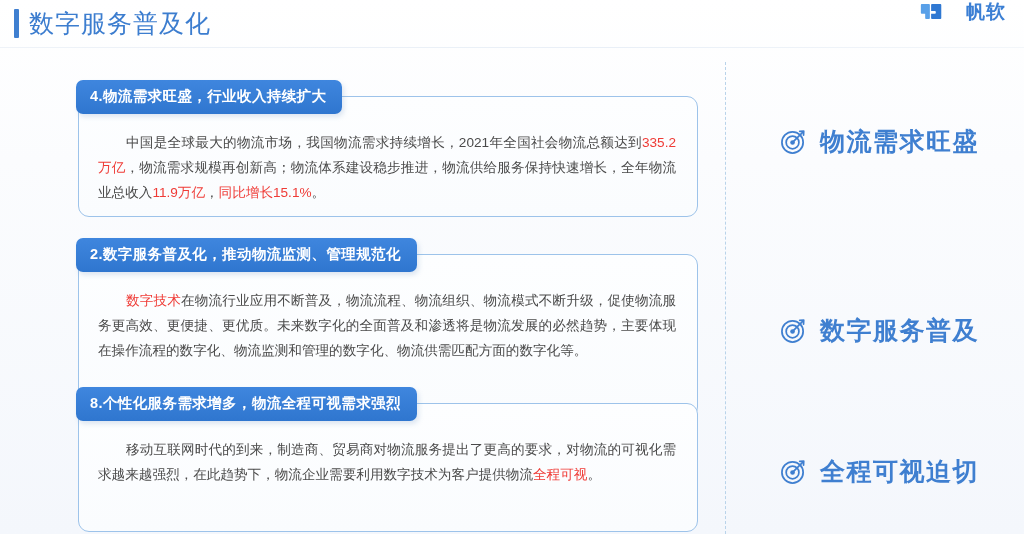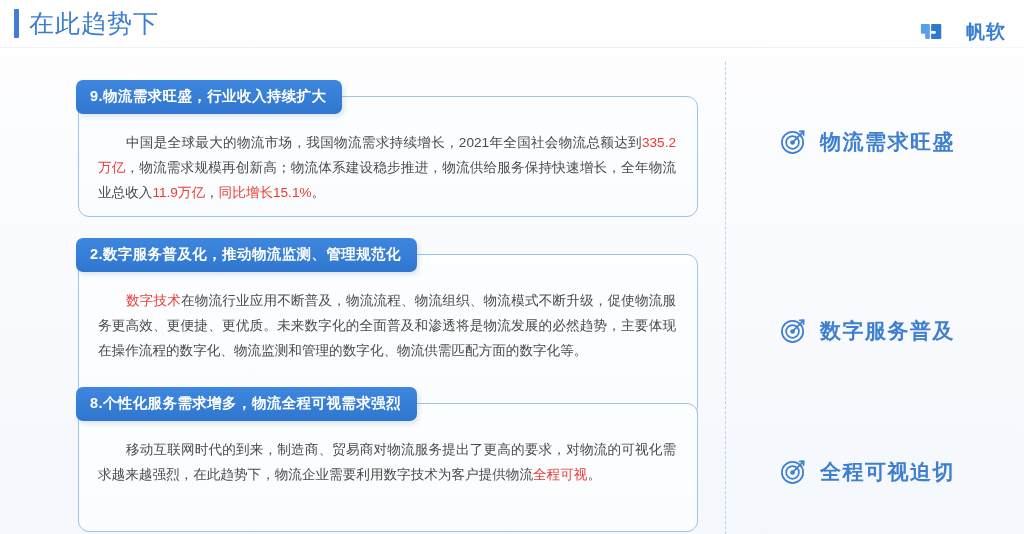--- a/index.html
+++ b/index.html
@@ -56,21 +56,21 @@
     top: 47px;
     width: 1024px;
     height: 1px;
     background: linear-gradient(90deg, #eef2f8 0%, #e9eff7 60%, #f3f6fa 100%);
   }
 
   
   .brand {
     position: absolute;
     right: 18px;
-    top: 20px;
+    top: 0;
     display: flex;
     align-items: center;
     gap: 23px;
     text-align: right;
   }
   .brand-mark {
     width: 23px;
     height: 23px;
     display: block;
   }
@@ -175,53 +175,53 @@
   .summary-2 { top: 221px; margin-top: 34px; }
   .summary-3 { top: 396px; }
 
   .target-icon {
     width: 27px;
     height: 27px;
     display: block;
     flex: 0 0 auto;
   }
   .summary-label {
-    font-size: 21px;
+    font-size: 25px;
     font-weight: bold;
     color: #3f7fd0;
     letter-spacing: 1.5px;
     line-height: 27px;
   }
 </style>
 </head>
 <body>
 
 <div class="slide">
 
   <div class="header">
     <div class="header-accent"></div>
-    <div class="page-title">在此趋势下</div>
+    <div class="page-title">数字服务普及化</div>
     <div class="header-rule"></div>
   </div>
 
   <div class="brand">
     <span>
       <svg class="brand-mark" viewBox="0 0 24 24" aria-hidden="true">
         <path d="M1.8 4.2 h7.6 a0.9 0.9 0 0 1 0.9 0.9 v13.8 a0.9 0.9 0 0 1 -0.9 0.9 h-3.1 a0.9 0.9 0 0 1 -0.9 -0.9 v-4.6 h-3.6 a0.9 0.9 0 0 1 -0.9 -0.9 v-8.3 a0.9 0.9 0 0 1 0.9 -0.9 z" fill="#59a0e8"></path>
         <path d="M12.5 4.2 h8.8 a0.9 0.9 0 0 1 0.9 0.9 v13.8 a0.9 0.9 0 0 1 -0.9 0.9 h-8.8 a0.9 0.9 0 0 1 -0.9 -0.9 v-4.6 h4.0 a0.9 0.9 0 0 0 0.9 -0.9 v-1.0 a0.9 0.9 0 0 0 -0.9 -0.9 h-4.0 v-6.4 a0.9 0.9 0 0 1 0.9 -0.9 z" fill="#2f78d2"></path>
       </svg>
     </span>
     <span class="brand-name">帆软</span>
   </div>
 
   <div class="cards">
 
     <div class="card card-1">
       <div class="card-box"></div>
-      <div class="badge">9.物流需求旺盛，行业收入持续扩大</div>
+      <div class="badge">4.物流需求旺盛，行业收入持续扩大</div>
       <div class="card-body">
         <span>中国是全球最大的物流市场，我国物流需求持续增长，2021年全国社会物流总额达到</span><span class="hl">335.2万亿</span><span>，物流需求规模再创新高；物流体系建设稳步推进，物流供给服务保持快速增长，全年物流业总收入</span><span class="hl">11.9万亿</span><span>，</span><span class="hl">同比增长15.1%</span><span>。</span>
       </div>
     </div>
 
     <div class="card card-2">
       <div class="card-box"></div>
       <div class="badge">2.数字服务普及化，推动物流监测、管理规范化</div>
       <div class="card-body">
         <span class="hl">数字技术</span><span>在物流行业应用不断普及，物流流程、物流组织、物流模式不断升级，促使物流服务更高效、更便捷、更优质。未来数字化的全面普及和渗透将是物流发展的必然趋势，主要体现在操作流程的数字化、物流监测和管理的数字化、物流供需匹配方面的数字化等。</span>

